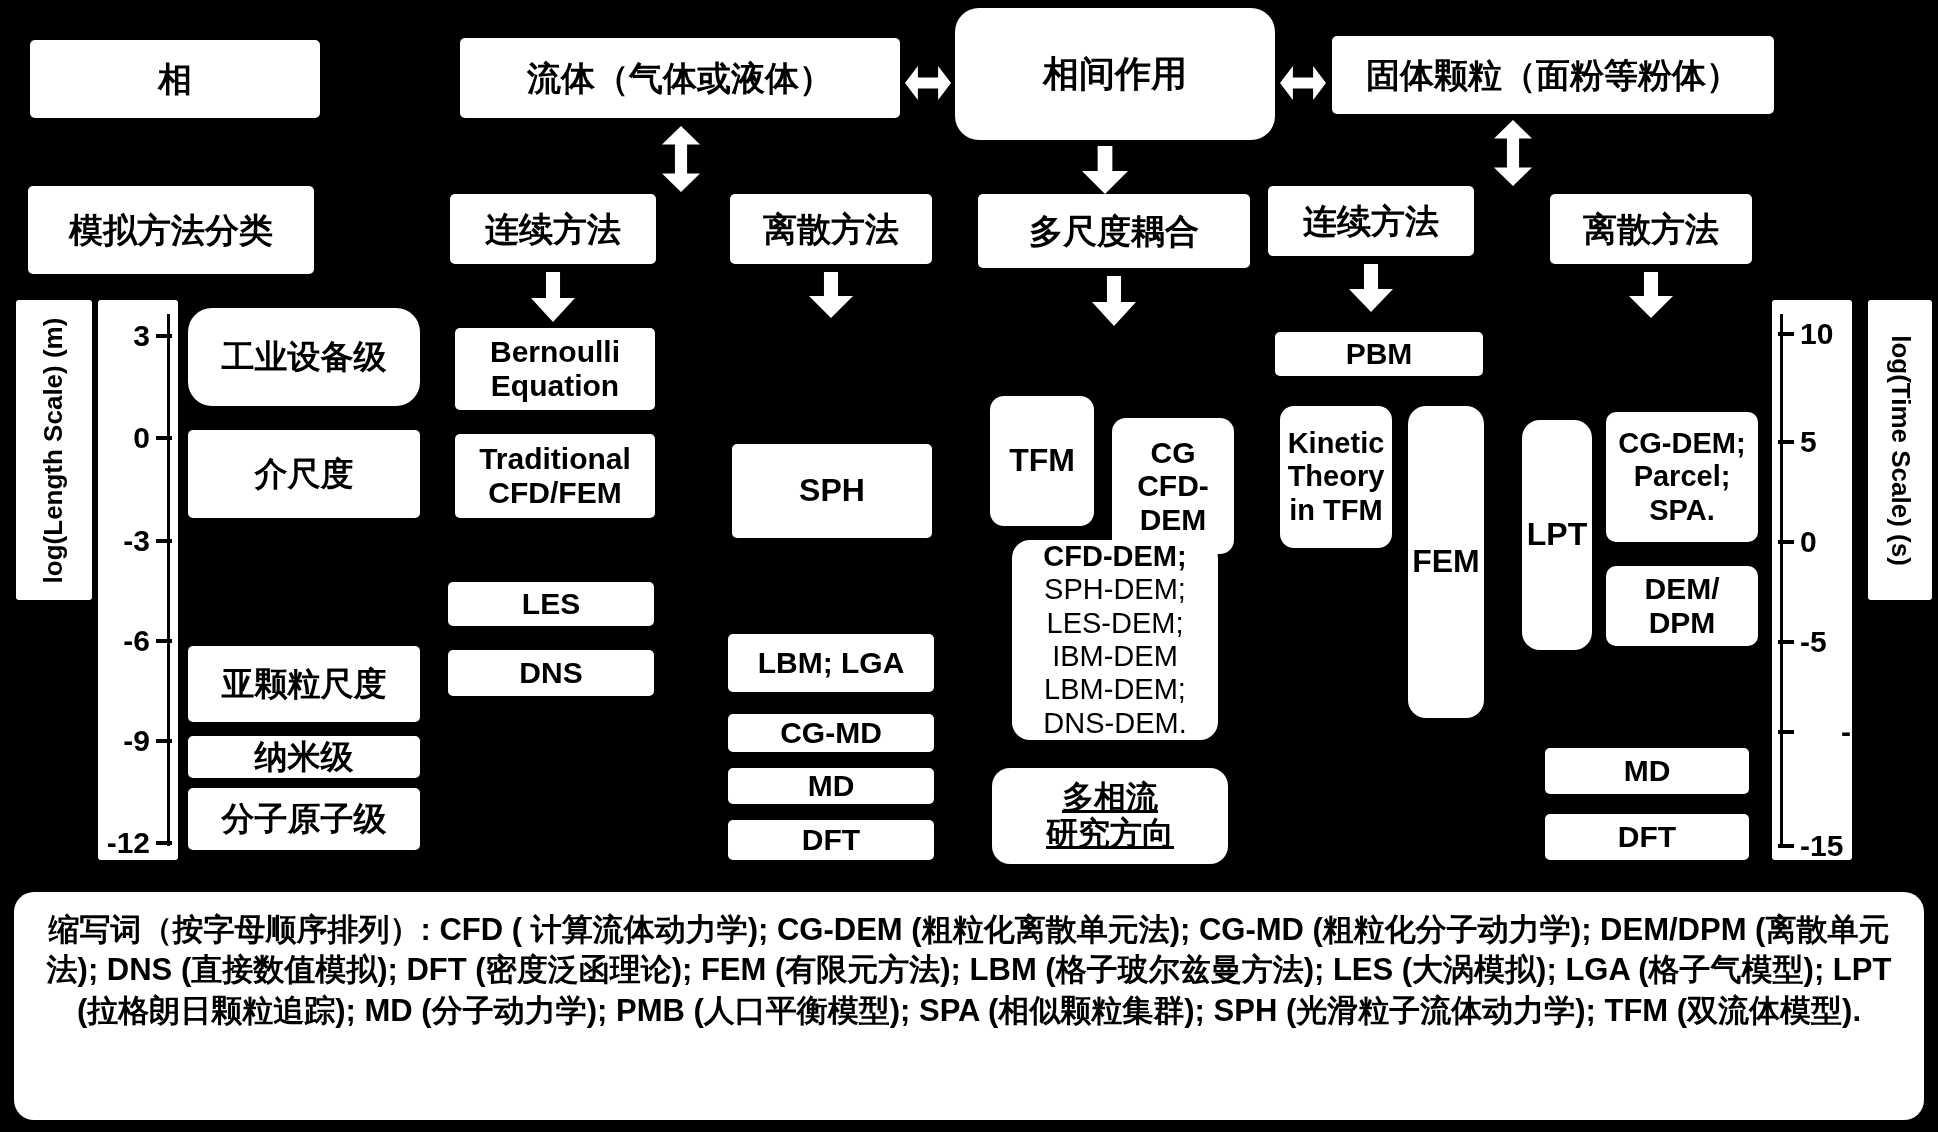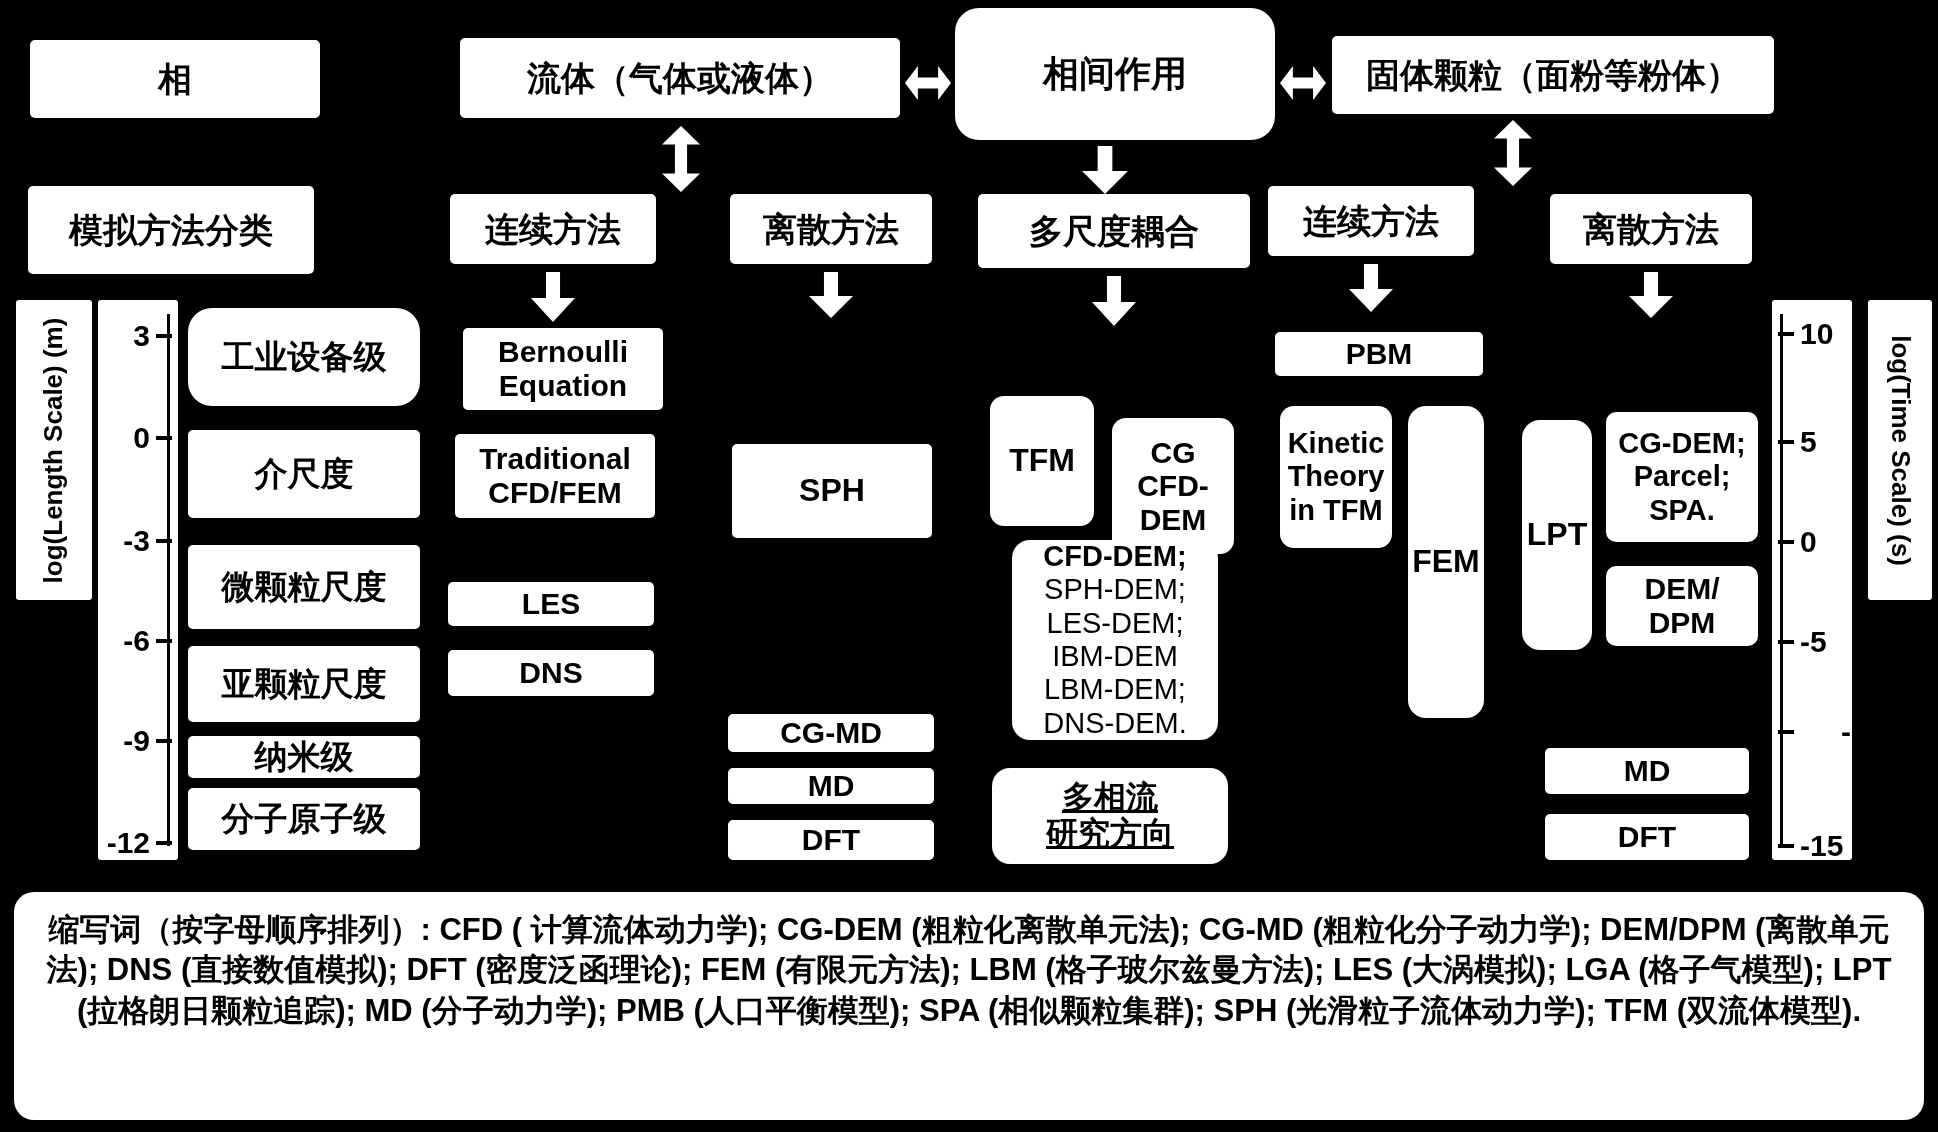--- a/index.html
+++ b/index.html
@@ -127,31 +127,31 @@
         <span class="tick-mark"></span>
       </div>
     <div class="tick lt" style="top:543px;">
         <span>-12</span>
         <span class="tick-mark"></span>
       </div>
   </div>
 
   <div class="box fs33" style="left:188px;top:308px;width:232px;height:98px;border-radius:24px;">工业设备级</div>
   <div class="box fs33" style="left:188px;top:430px;width:232px;height:88px;">介尺度</div>
-  <div class="box fs33" style="left:188px;top:545px;width:232px;height:84px;">微颗粒尺度</div>
   <div class="box fs33" style="left:188px;top:646px;width:232px;height:76px;">亚颗粒尺度</div>
   <div class="box fs33" style="left:188px;top:736px;width:232px;height:42px;">纳米级</div>
   <div class="box fs33" style="left:188px;top:788px;width:232px;height:62px;">分子原子级</div>
 
-  <div class="box fs30" style="left:455px;top:328px;width:200px;height:82px;margin-left:8px;">Bernoulli Equation</div>
+  <div class="box fs30" style="left:455px;top:328px;width:200px;height:82px;">Bernoulli Equation</div>
   <div class="box fs30" style="left:455px;top:434px;width:200px;height:84px;">Traditional CFD/FEM</div>
   <div class="box fs30" style="left:448px;top:582px;width:206px;height:44px;">LES</div>
   <div class="box fs30" style="left:448px;top:650px;width:206px;height:46px;">DNS</div>
 
   <div class="box fs32" style="left:732px;top:444px;width:200px;height:94px;">SPH</div>
+  <div class="box fs30" style="left:728px;top:634px;width:206px;height:58px;">LBM; LGA</div>
   <div class="box fs30" style="left:728px;top:714px;width:206px;height:38px;">CG-MD</div>
   <div class="box fs30" style="left:728px;top:768px;width:206px;height:36px;">MD</div>
   <div class="box fs30" style="left:728px;top:820px;width:206px;height:40px;">DFT</div>
 
   <div class="box fs32 r14" style="left:990px;top:396px;width:104px;height:130px;">TFM</div>
   <div class="box fs30 r14" style="left:1112px;top:418px;width:122px;height:136px;padding:4px;box-sizing:border-box;">CG CFD-DEM</div>
   <div class="box r18 fs29" style="left:1012px;top:540px;width:206px;height:200px;">
     <span class="line coupling-line">CFD-DEM;</span>
     <span class="line coupling-line">SPH-DEM;</span>
     <span class="line coupling-line">LES-DEM;</span>

